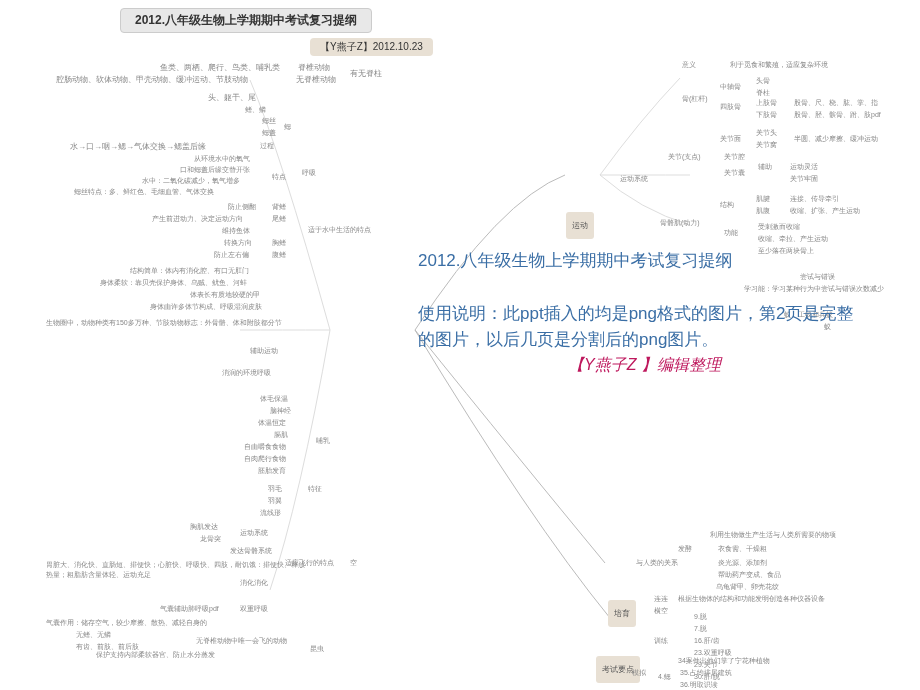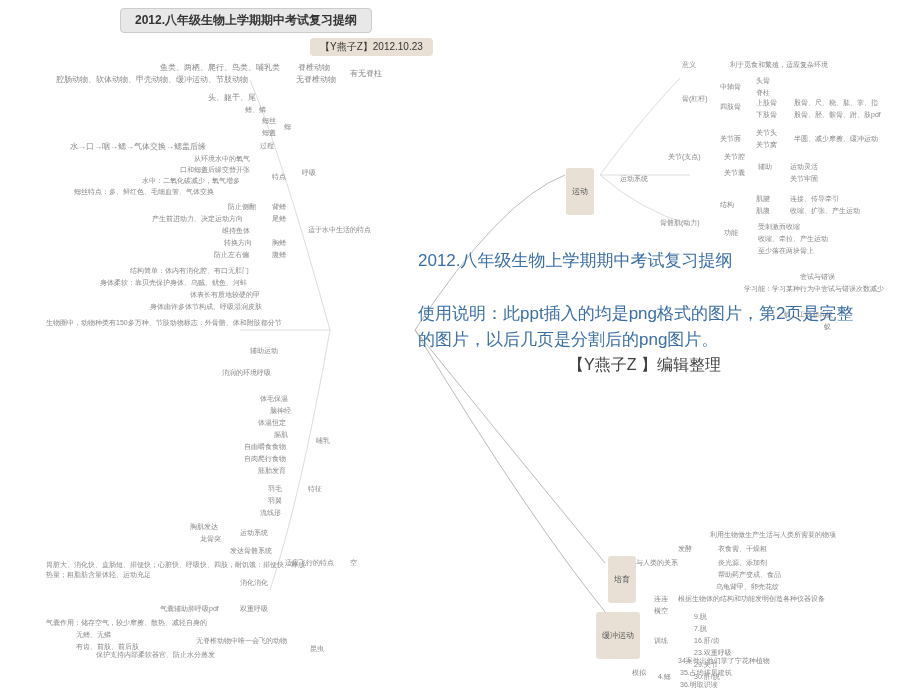--- a/index.html
+++ b/index.html
@@ -38,21 +38,22 @@
   top: 248px;
   left: 418px;
   width: 440px;
   color: #3a6ea5;
   font-size: 17px;
   line-height: 1.55;
   text-align: left;
 }
 .overlay-text .author-line {
   font-size: 16px;
-  color: #404040;
+  color: #be185d;
+  font-style: italic;
 }
 .overlay-text .author-line .author {
   margin-left: 150px;
 }
 .mindmap-bg {
   position: absolute;
   top: 0;
   left: 0;
   width: 920px;
   height: 690px;
@@ -61,23 +62,24 @@
 .mm-node {
   position: absolute;
   font-size: 8px;
   color: #888;
   white-space: nowrap;
 }
 .mm-node.tiny { font-size: 7px; }
 .mm-node.branch {
   background: #e8e0d4;
   border-radius: 3px;
-  padding: 18px 6px;
+  padding: 8px 6px;
   font-size: 8px;
   color: #555;
+  margin-top: 44px;
 }
 svg.curves {
   position: absolute;
   top: 0;
   left: 0;
   width: 920px;
   height: 690px;
   pointer-events: none;
 }
 </style>
@@ -217,21 +219,21 @@
   <div class="mm-node branch" style="top:556px;left:608px">培育</div>
   <div class="mm-node tiny" style="top:530px;left:710px">利用生物做生产生活与人类所需要的物项</div>
   <div class="mm-node tiny" style="top:544px;left:678px">发酵</div>
   <div class="mm-node tiny" style="top:544px;left:718px">衣食需、干燥粗</div>
   <div class="mm-node tiny" style="top:558px;left:636px">与人类的关系</div>
   <div class="mm-node tiny" style="top:558px;left:718px">炎光源、添加剂</div>
   <div class="mm-node tiny" style="top:570px;left:718px">帮助药产变成、食品</div>
   <div class="mm-node tiny" style="top:582px;left:716px">乌龟背甲、卵壳花纹</div>
   <div class="mm-node tiny" style="top:594px;left:678px">根据生物体的结构和功能发明创造各种仪器设备</div>
 
-  <div class="mm-node branch" style="top:612px;left:596px">缓冲运动</div>
+  <div class="mm-node branch" style="top:612px;left:596px">考试要点</div>
   <div class="mm-node tiny" style="top:594px;left:654px">连连</div>
   <div class="mm-node tiny" style="top:606px;left:654px">横空</div>
   <div class="mm-node tiny" style="top:612px;left:694px">9.脱</div>
   <div class="mm-node tiny" style="top:624px;left:694px">7.脱</div>
   <div class="mm-node tiny" style="top:636px;left:694px">16.肝/齿</div>
   <div class="mm-node tiny" style="top:636px;left:654px">训练</div>
   <div class="mm-node tiny" style="top:648px;left:694px">23.双重呼吸</div>
   <div class="mm-node tiny" style="top:660px;left:694px">29.关节</div>
   <div class="mm-node tiny" style="top:672px;left:694px">30.肝/脱</div>
   <div class="mm-node tiny" style="top:672px;left:658px">4.鳃</div>

